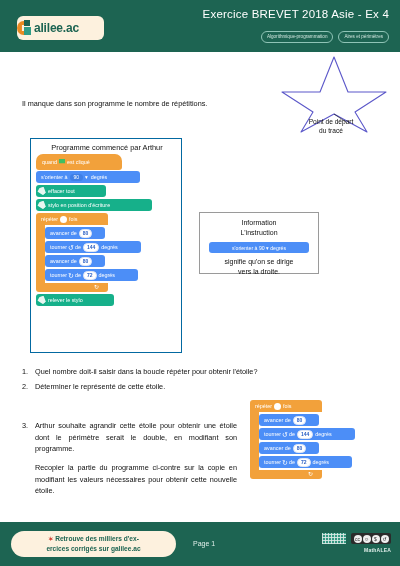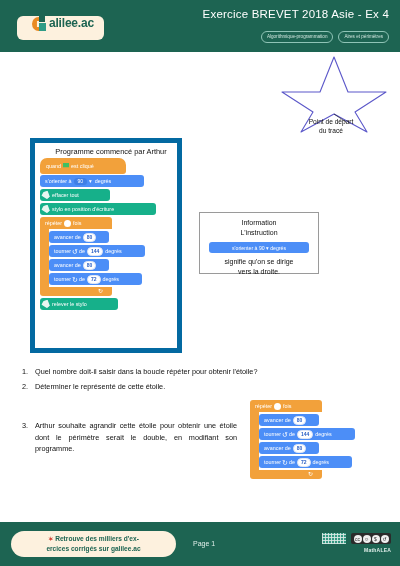--- a/index.html
+++ b/index.html
@@ -15,21 +15,21 @@
 
   
   .header {
     position:absolute; left:0; top:0; width:400px; height:52px;
     background:#1d6452;
   }
   .logo-box {
     position:absolute; left:17px; top:16px;
     width:87px; height:24px;
     background:#fdf1de; border-radius:6px;
-    display:flex; align-items:flex-start; padding-left:15px;
+    display:flex; align-items:center; padding-left:0;
   }
   .logo-mark { position:relative; width:16px; height:16px; flex:0 0 16px; }
   .logo-arc {
     position:absolute; left:0; top:1px; width:13px; height:14px;
     background:#e98a22;
     border-radius:50%;
     clip-path: polygon(0 0, 62% 0, 62% 28%, 38% 28%, 38% 72%, 62% 72%, 62% 100%, 0 100%);
   }
   .logo-sq-a { position:absolute; left:7px; top:0px; width:6px; height:6px; background:#1d6452; }
   .logo-sq-b { position:absolute; left:7px; top:7px; width:7px; height:8px; background:#2f9c86; }
@@ -61,21 +61,21 @@
   
   .star-wrap { position:absolute; left:272px; top:54px; width:124px; height:80px; }
   .star-label {
     position:absolute; left:294px; top:118px;
     font-size:6.6px; line-height:1.32; color:#111; text-align:center; width:74px;
   }
 
   
   .prog-panel {
     position:absolute; left:30px; top:138px; width:152px; height:215px;
-    border:5px solid #0369a1; background:#ffffff;
+    border:1px solid #0369a1; background:#ffffff;
   }
   .prog-title {
     position:absolute; left:0; top:0; width:152px;
     text-align:center; font-size:7.4px; padding-top:4px; color:#111;
   }
   .blocks { position:absolute; left:5px; top:15px; }
 
   
   .blk {
     position:relative; display:flex; align-items:center;
@@ -214,20 +214,21 @@
   <div class="head-title">Exercice BREVET 2018 Asie - Ex 4</div>
 
   <div class="tag-row">
     <span class="tag">Algorithmique-programmation</span>
     <span class="tag">Aires et périmètres</span>
   </div>
 </div>
 
 <div class="intro">
   <br>
+  <span>Il manque dans son programme le nombre de répétitions.</span>
 </div>
 
 <div class="star-wrap">
   <svg width="124" height="80" viewBox="0 0 124 80">
     <polygon points="62,3 76,38 114,38 83,58 95,78 62,60 29,78 41,58 10,38 48,38" fill="none" stroke="#5b57c9" stroke-width="1.1" stroke-linejoin="round"></polygon>
     <line x1="62" y1="60" x2="74" y2="68" stroke="#111" stroke-width="0.6"></line>
   </svg>
 </div>
 <div class="star-label">
   <span>Point de départ</span><br>
@@ -335,20 +336,24 @@
     <span class="q-num">2.</span>
     <span class="q-txt">Déterminer le représenté de cette étoile.</span>
   </div>
 </div>
 
 <div class="q" style="left:22px; top:420px; width:215px;">
   <div class="q-row">
     <span class="q-num">3.</span>
     <span class="q-txt">Arthur souhaite agrandir cette étoile pour obtenir une étoile dont le périmètre serait le double, en modifiant son programme.</span>
   </div>
+  <div class="q-row q-sub">
+    <span class="q-num"></span>
+    <span class="q-txt">Recopier la partie du programme ci-contre sur la copie en modifiant les valeurs nécessaires pour obtenir cette nouvelle étoile.</span>
+  </div>
 </div>
 
 <div class="prog2">
   <div class="c-block">
     <div class="c-top">
       <span>répéter</span>
       <span class="oval-empty"></span>
       <span>fois</span>
     </div>
     <div class="c-body">

